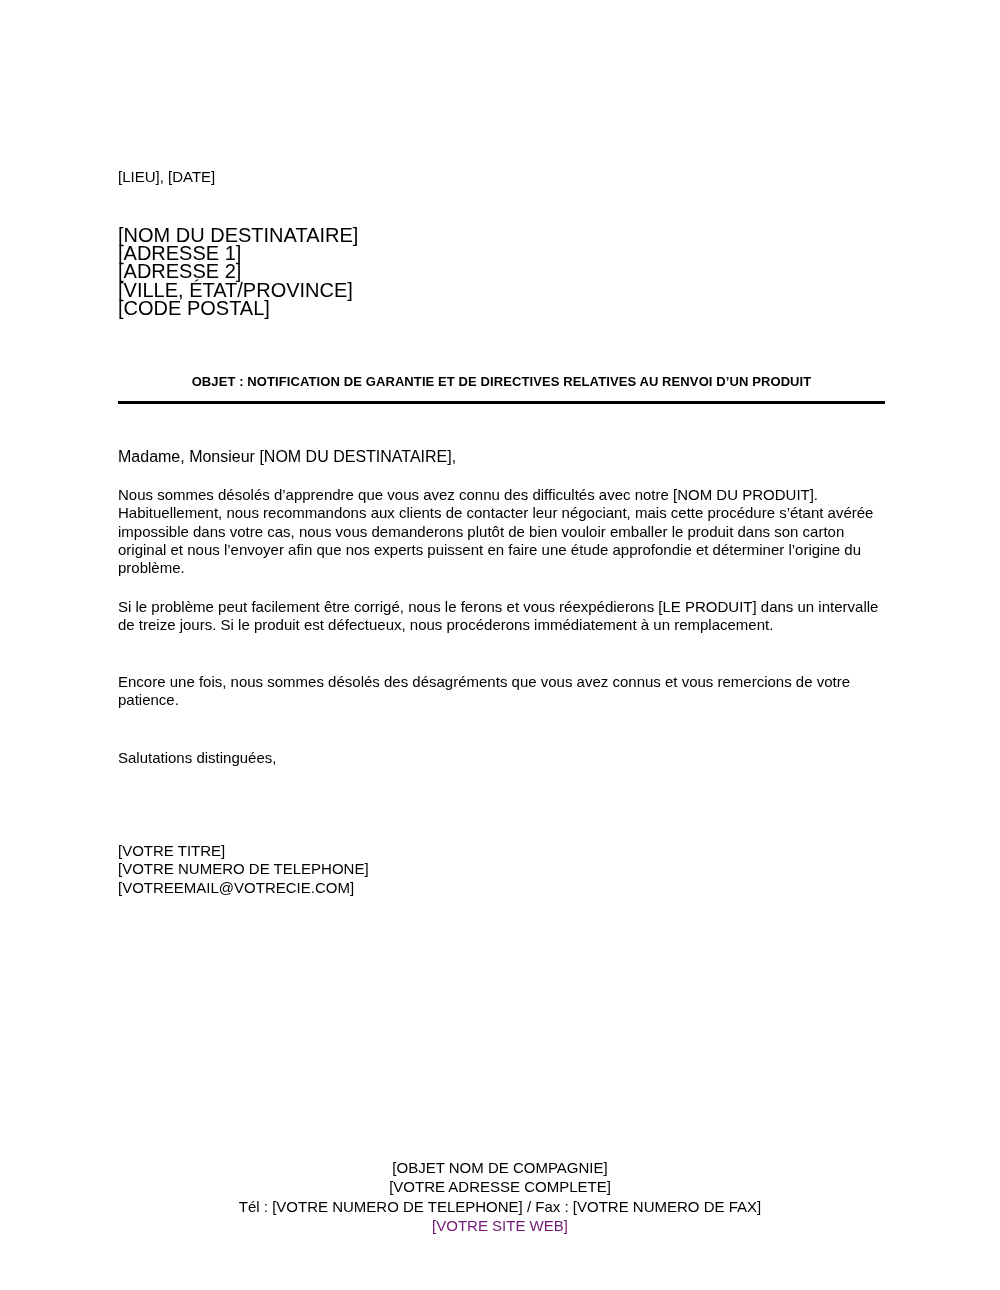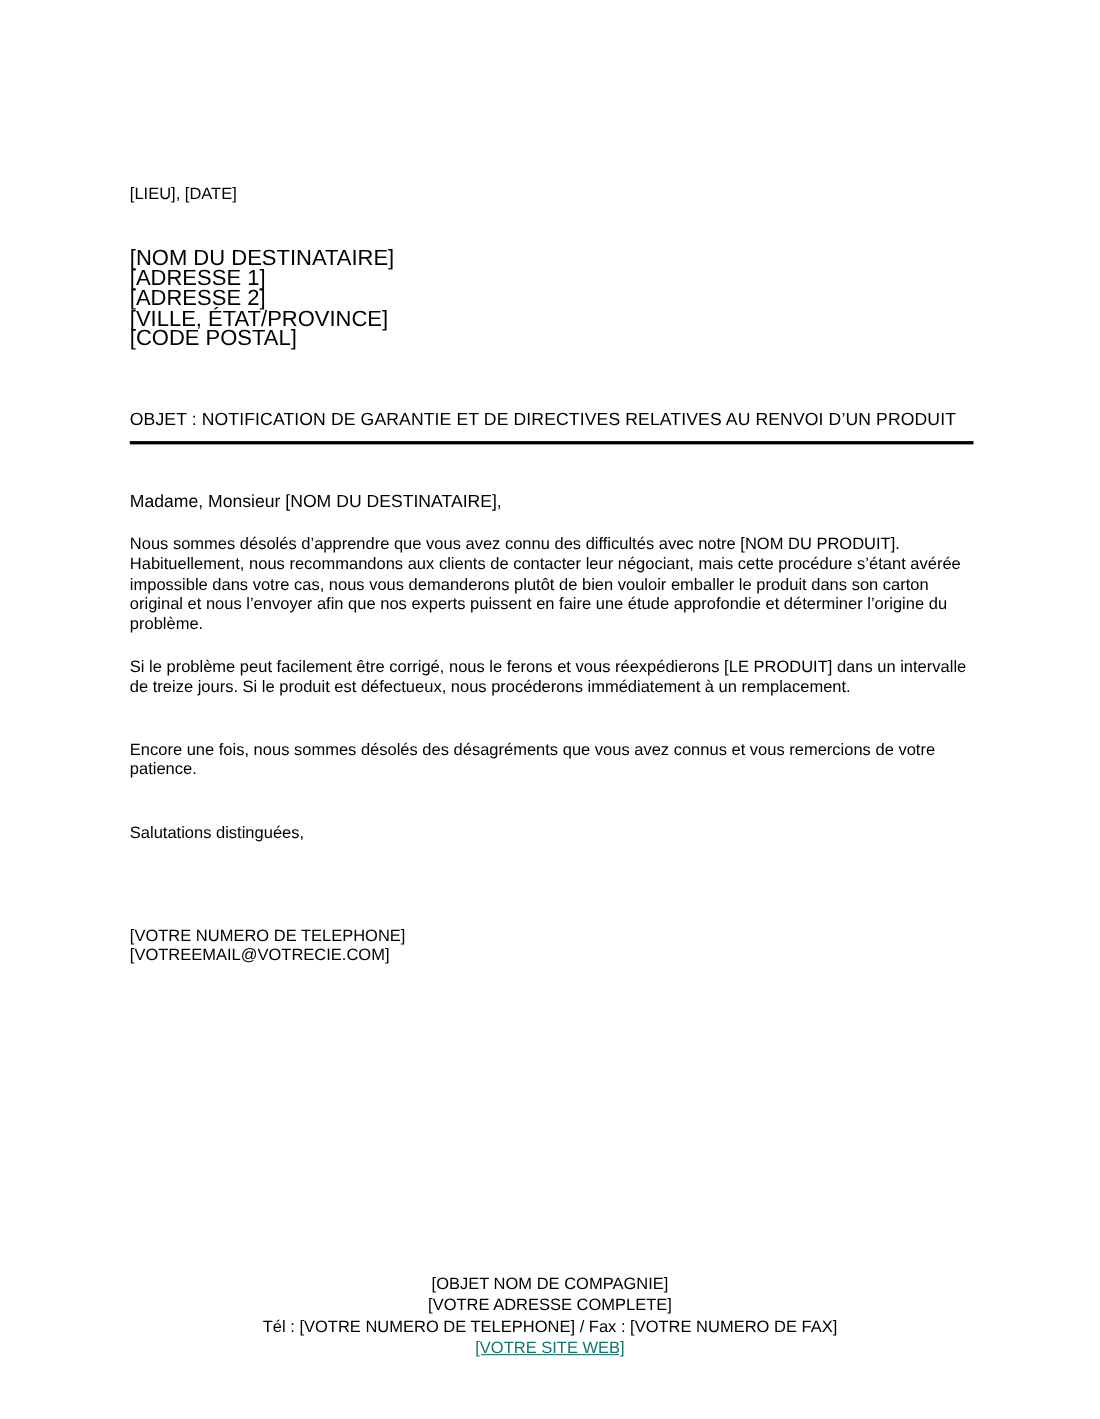--- a/index.html
+++ b/index.html
@@ -47,24 +47,25 @@
     font-size: 20px;
     line-height: 18.2px;
   }
   .subject-wrap {
     position: absolute;
     top: 372px;
     left: 0;
     width: 767px;
   }
   .subject {
-    font-size: 16px;
+    font-size: 13px;
     line-height: 19px;
-    font-weight: normal;
+    font-weight: bold;
     letter-spacing: 0.1px;
+    text-align: center;
   }
   .rule {
     margin-top: 10px;
     width: 767px;
     height: 3px;
     background: #000000;
     font-size: 0;
     line-height: 0;
   }
   .salutation {
@@ -111,22 +112,21 @@
     top: 1158px;
     width: 1000px;
     text-align: center;
   }
   .footer div {
     font-size: 15px;
     line-height: 19.4px;
     color: #000000;
   }
   .footer-link {
-    color: #0f766e;
-    text-decoration: underline;
+    color: #701a75;
     cursor: pointer;
   }
 </style>
 </head>
 <body>
 
 <div class="page">
 
   <div class="content">
 
@@ -149,20 +149,21 @@
 
     <div class="para para-1">Nous sommes désolés d’apprendre que vous avez connu des difficultés avec notre [NOM DU PRODUIT]. Habituellement, nous recommandons aux clients de contacter leur négociant, mais cette procédure s’étant avérée impossible dans votre cas, nous vous demanderons plutôt de bien vouloir emballer le produit dans son carton original et nous l’envoyer afin que nos experts puissent en faire une étude approfondie et déterminer l’origine du problème.</div>
 
     <div class="para para-2">Si le problème peut facilement être corrigé, nous le ferons et vous réexpédierons [LE PRODUIT] dans un intervalle de treize jours. Si le produit est défectueux, nous procéderons immédiatement à un remplacement.</div>
 
     <div class="para para-3">Encore une fois, nous sommes désolés des désagréments que vous avez connus et vous remercions de votre patience.</div>
 
     <div class="closing">Salutations distinguées,</div>
 
     <div class="signature-block">
+      <div>[VOTRE TITRE]</div>
       <div>[VOTRE NUMERO DE TELEPHONE]</div>
       <div>[VOTREEMAIL@VOTRECIE.COM]</div>
     </div>
 
   </div>
 
   <div class="footer">
     <div>[OBJET NOM DE COMPAGNIE]</div>
     <div>[VOTRE ADRESSE COMPLETE]</div>
     <div>Tél : [VOTRE NUMERO DE TELEPHONE] / Fax : [VOTRE NUMERO DE FAX]</div>

